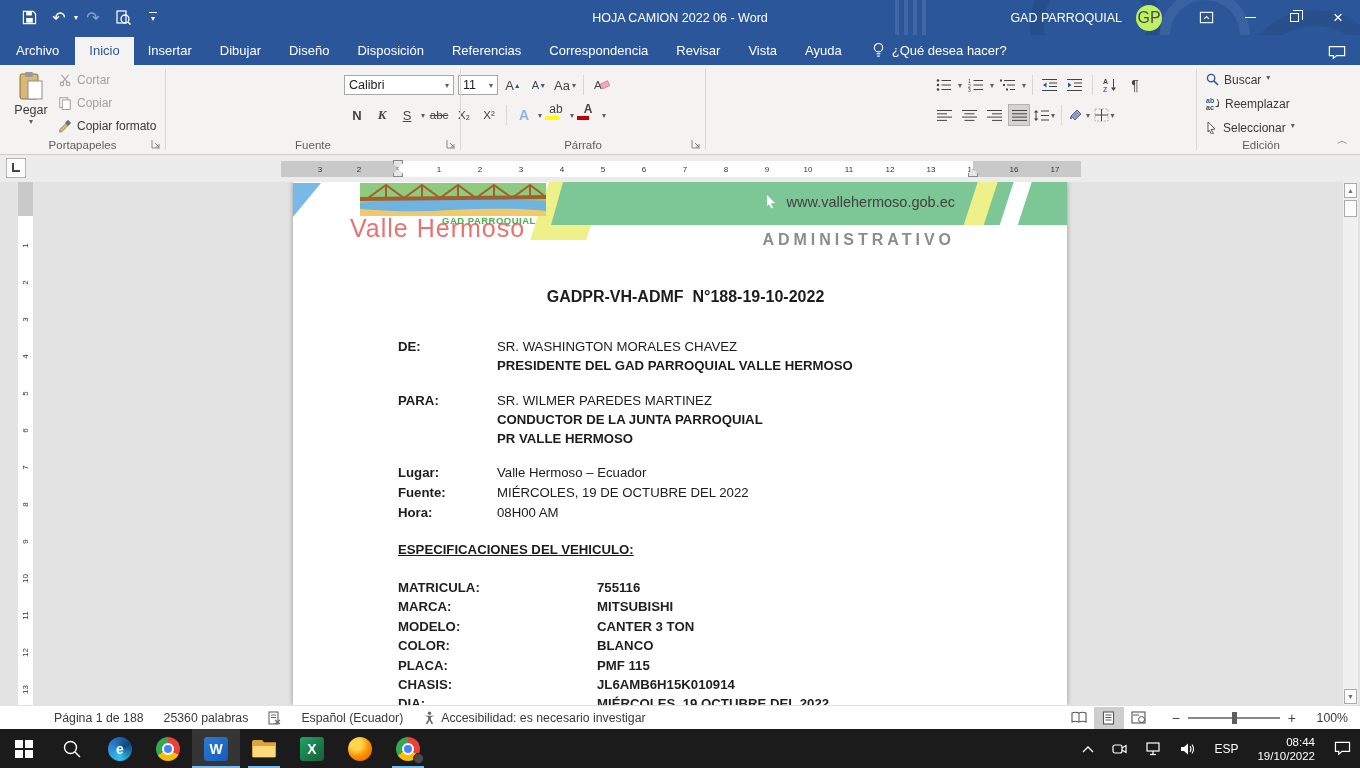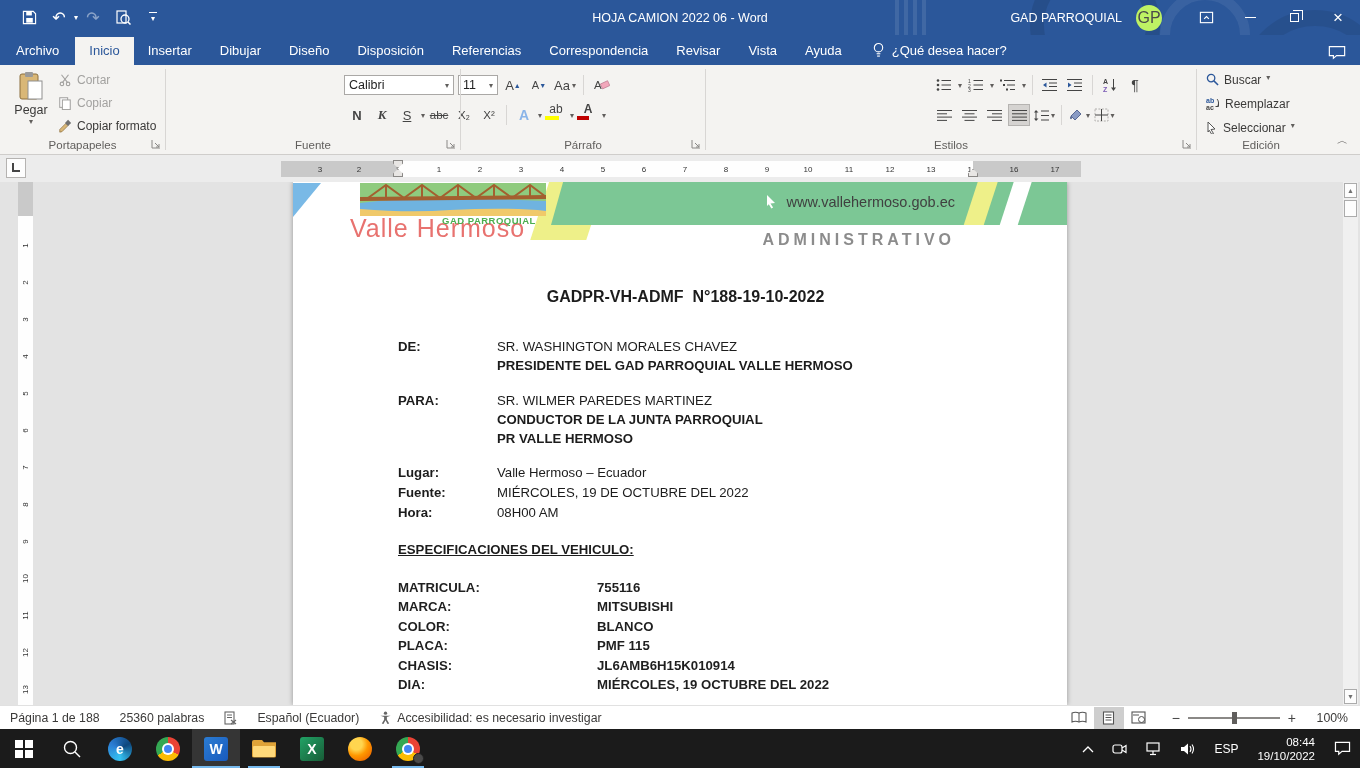--- a/index.html
+++ b/index.html
@@ -120,21 +120,21 @@
   .spec-row { height:19.4px; font-size:13.2px; font-weight:bold; white-space:pre; }
   .spec-row .sl { display:inline-block; width:199px; }
 
   
   #vscroll { position:absolute; right:2px; top:0; width:15px; height:523px; background:#f0f0f0; }
   .sc-btn { position:absolute; left:1px; width:13px; height:15px; background:#fdfdfd; border:1px solid #ababab; color:#707070; font-size:7px; display:flex; align-items:center; justify-content:center; }
   #sc-up { top:1px; } #sc-down { bottom:1px; }
   #sc-thumb { position:absolute; left:1px; top:18px; width:13px; height:17px; background:#fdfdfd; border:1px solid #ababab; }
 
   
-  #statusbar { position:absolute; left:0; top:705px; width:1360px; height:24px; background:#ffffff; border-top:1px solid #e1e1e1; display:flex; align-items:flex-end; font-size:12.3px; color:#3b3a39; }
+  #statusbar { position:absolute; left:0; top:705px; width:1360px; height:24px; background:#ffffff; border-top:1px solid #e1e1e1; display:flex; align-items:flex-end; font-size:12.3px; color:#3b3a39;padding-left:44px; }
   .st-item { display:flex; align-items:center; gap:5px; padding:0 10px; height:100%; }
   #st-right { margin-left:auto; display:flex; align-items:center; height:100%; }
   .view-btn { width:30px; height:22px; display:flex; align-items:center; justify-content:center; }
   .view-btn.pressed { background:#cecece; border:none; }
   #zoomctl { display:flex; align-items:center; gap:8px; margin:0 14px 0 18px; }
   #zoom-track { position:relative; width:92px; height:2px; background:#8a8886; }
   #zoom-handle { position:absolute; left:44px; top:-5px; width:5px; height:12px; background:#605e5c; }
   .zsign { font-size:14px; color:#444; }
   #zoom-pct { width:38px; text-align:right; }
 
@@ -492,30 +492,20 @@
     <div class="rgroup-label">Párrafo</div>
     <span class="launcher">
         <svg width="12" height="12" viewBox="0 0 12 12">
           <path d="M2 2v8h8" fill="none" stroke="#8a8886"></path>
           <path d="M5 5l4 4M9 6v3h-3" fill="none" stroke="#8a8886"></path>
         </svg>
       </span>
   </div>
   <i class="gsep" style="left:705px"></i>
 
-  <div class="rgroup" style="left:706px;width:490px">
-
-    <div class="rgroup-label">Estilos</div>
-    <span class="launcher">
-        <svg width="12" height="12" viewBox="0 0 12 12">
-          <path d="M2 2v8h8" fill="none" stroke="#8a8886"></path>
-          <path d="M5 5l4 4M9 6v3h-3" fill="none" stroke="#8a8886"></path>
-        </svg>
-      </span>
-  </div>
   <i class="gsep" style="left:1196px"></i>
 
   <div class="rgroup" id="g-edit" style="left:1196px;width:130px">
     <div id="edit-col" style="left:1206px;position:fixed;"></div>
     <div style="position:absolute;left:10px;top:8px;display:flex;flex-direction:column;gap:4px;">
       <div class="srow">
         <svg width="13" height="13" viewBox="0 0 14 14">
             <circle cx="5.5" cy="5.5" r="4" fill="none" stroke="#2b579a" stroke-width="1.4"></circle>
             <line x1="8.5" y1="8.5" x2="13" y2="13" stroke="#2b579a" stroke-width="1.6"></line>
           </svg>
@@ -719,20 +709,21 @@
     <div class="line" style="left:105px;top:323px"><span class="lbl">Hora:</span><span>08H00 AM</span></div>
 
     <div class="line b u" style="left:105px;top:360px">ESPECIFICACIONES DEL VEHICULO:</div>
 
     <div id="specs">
 
         <div class="spec-row"><span class="sl">MATRICULA:</span><span>755116</span></div>
 
         <div class="spec-row"><span class="sl">MARCA:</span><span>MITSUBISHI</span></div>
 
+        <div class="spec-row"><span class="sl">MODELO:</span><span>CANTER 3 TON</span></div>
 
         <div class="spec-row"><span class="sl">COLOR:</span><span>BLANCO</span></div>
 
         <div class="spec-row"><span class="sl">PLACA:</span><span>PMF 115</span></div>
 
         <div class="spec-row"><span class="sl">CHASIS:</span><span>JL6AMB6H15K010914</span></div>
 
         <div class="spec-row"><span class="sl">DIA:</span><span>MIÉRCOLES, 19 OCTUBRE DEL 2022</span></div>
       </div>
   </div>

